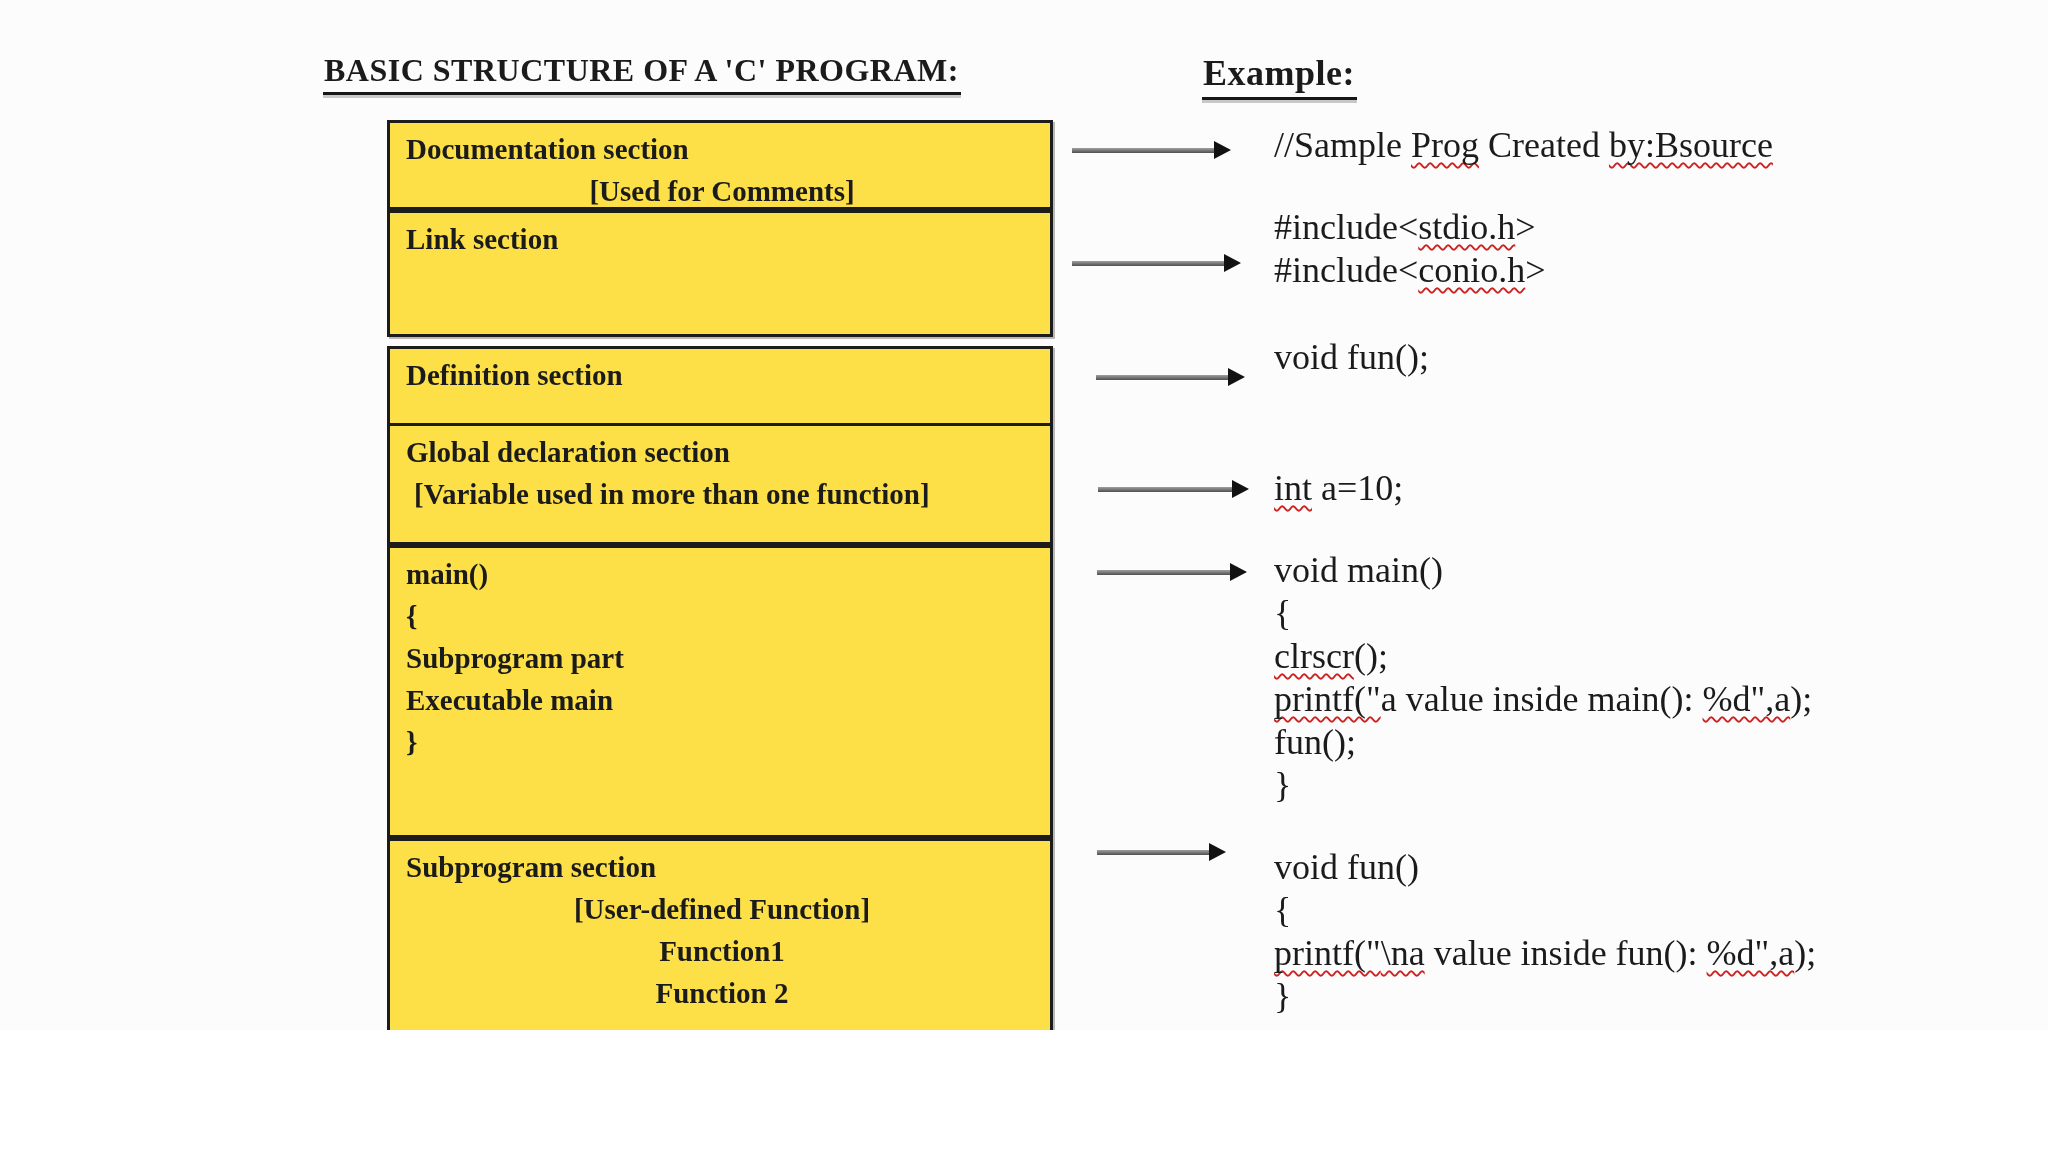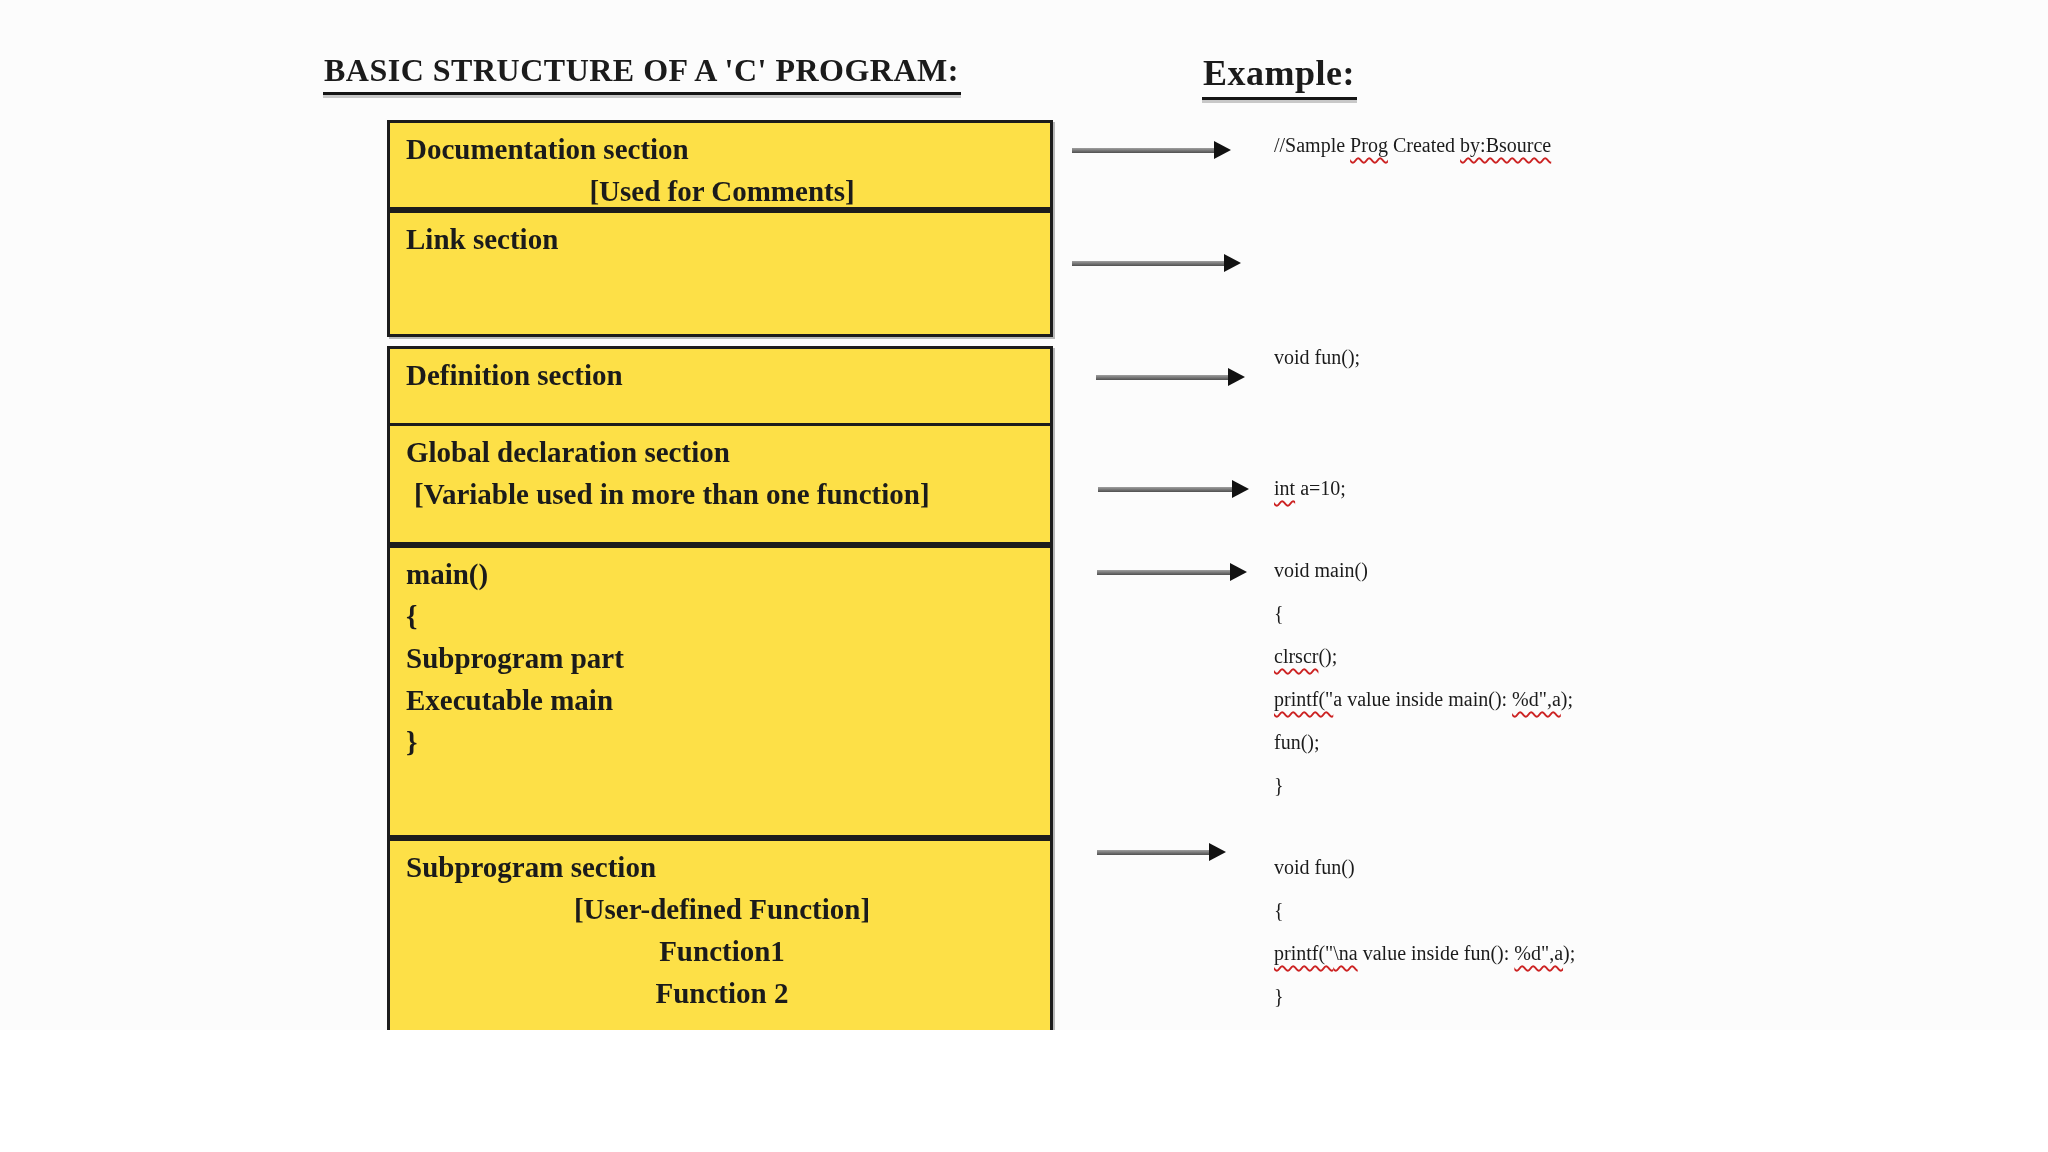--- a/index.html
+++ b/index.html
@@ -24,21 +24,21 @@
   .sbox{
     position:absolute;left:387px;width:666px;box-sizing:border-box;
     border:3px solid #1c1c1c;
     background:#fde047;
     box-shadow:2px 2px 0 0 #b9b9b9;
     padding:5px 12px 0 16px;
     font-weight:bold;font-size:29px;line-height:42px;
   }
   .ex{
     position:absolute;left:1274px;
-    font-size:20px;line-height:43px;font-weight:normal;
+    font-size:36px;line-height:43px;font-weight:normal;
   }
   .line{white-space:pre;}
   .line.center{text-align:center;}
   .line.indent{padding-left:8px;}
   .sq{
     text-decoration-line:underline;
     text-decoration-style:wavy;
     text-decoration-color:#cc2222;
     text-decoration-thickness:2px;
     text-underline-offset:5px;
@@ -98,20 +98,24 @@
   <div class="arrow" style="left:1072px;top:148px;width:142px"></div>
   <div class="arrow" style="left:1072px;top:261px;width:152px"></div>
   <div class="arrow" style="left:1096px;top:375px;width:132px"></div>
   <div class="arrow" style="left:1098px;top:487px;width:134px"></div>
   <div class="arrow" style="left:1097px;top:570px;width:133px"></div>
   <div class="arrow" style="left:1097px;top:850px;width:112px"></div>
 
   <div class="ex" style="top:124px">
       <div class="line"><span>//Sample </span><span class="sq">Prog</span><span> Created </span><span class="sq">by:Bsource</span></div>
     </div>
+  <div class="ex" style="top:206px">
+      <div class="line"><span>#include&lt;</span><span class="sq">stdio.h</span><span>&gt;</span></div>
+      <div class="line"><span>#include&lt;</span><span class="sq">conio.h</span><span>&gt;</span></div>
+    </div>
   <div class="ex" style="top:336px">
       <div class="line"><span>void fun();</span></div>
     </div>
   <div class="ex" style="top:467px">
       <div class="line"><span class="sq">int</span><span> a=10;</span></div>
     </div>
   <div class="ex" style="top:549px">
       <div class="line"><span>void main()</span></div>
       <div class="line"><span>{</span></div>
       <div class="line"><span class="sq">clrscr</span><span>();</span></div>

